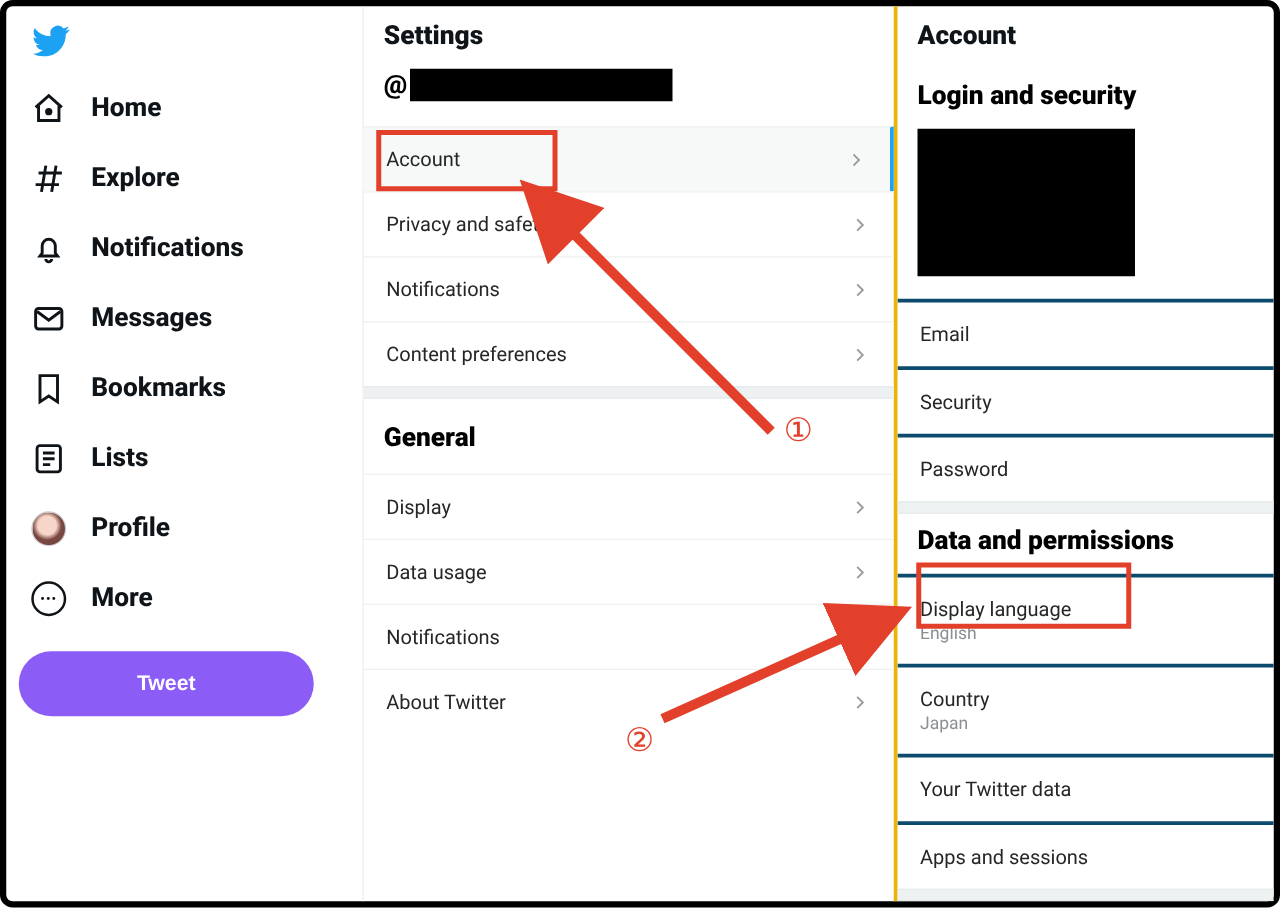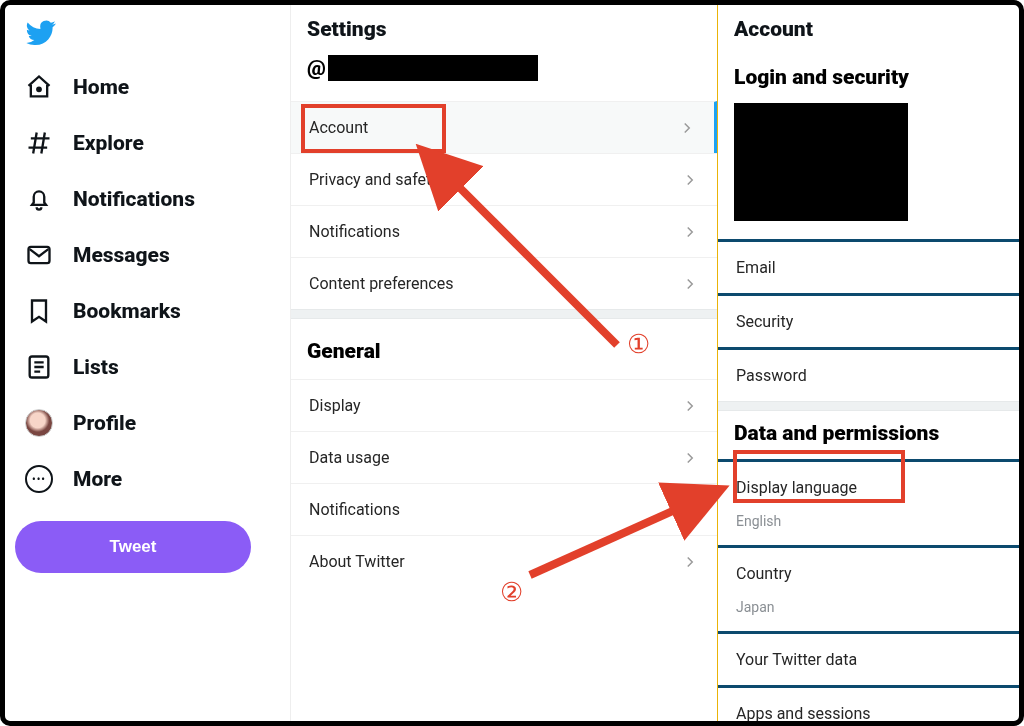--- a/index.html
+++ b/index.html
@@ -63,21 +63,21 @@
     border:none; border-radius: 9999px;
     font-size: 17px; font-weight:700;
     cursor:pointer;
   }
 
   
   .settings {
     width: 428px;
     flex-shrink:0;
     border-left:1px solid #eee;
-    border-right:1px solid #eab308;
+    border-right:3px solid #eab308;
   }
   .settings h1, .account h1 {
     font-size: 21px; font-weight:900;
     padding: 12px 16px 14px;
     color:#0f1419;
   }
   .username-row {
     display:flex; align-items:center;
     padding: 0 16px 20px;
     font-size:21px; font-weight:900;
@@ -128,21 +128,21 @@
     width: 174px; height: 118px;
     background:#000;
   }
   .acc-item {
     display:flex; flex-direction:column; justify-content:center;
     padding: 16px 18px;
     font-size:16px; color:#262626;
     border-top:3px solid #0c4a6e;
     cursor:pointer;
   }
-  .acc-item .small { color:#8a8f94; font-size:14px; margin-top:16px; }
+  .acc-item .small { color:#8a8f94; font-size:14px; margin-top:2px; }
 
   
   .arrow {
     position:absolute;
     pointer-events:none;
     color:#e2402b;
   }
   .circ-num {
     position:absolute;
     color:#e2402b;

